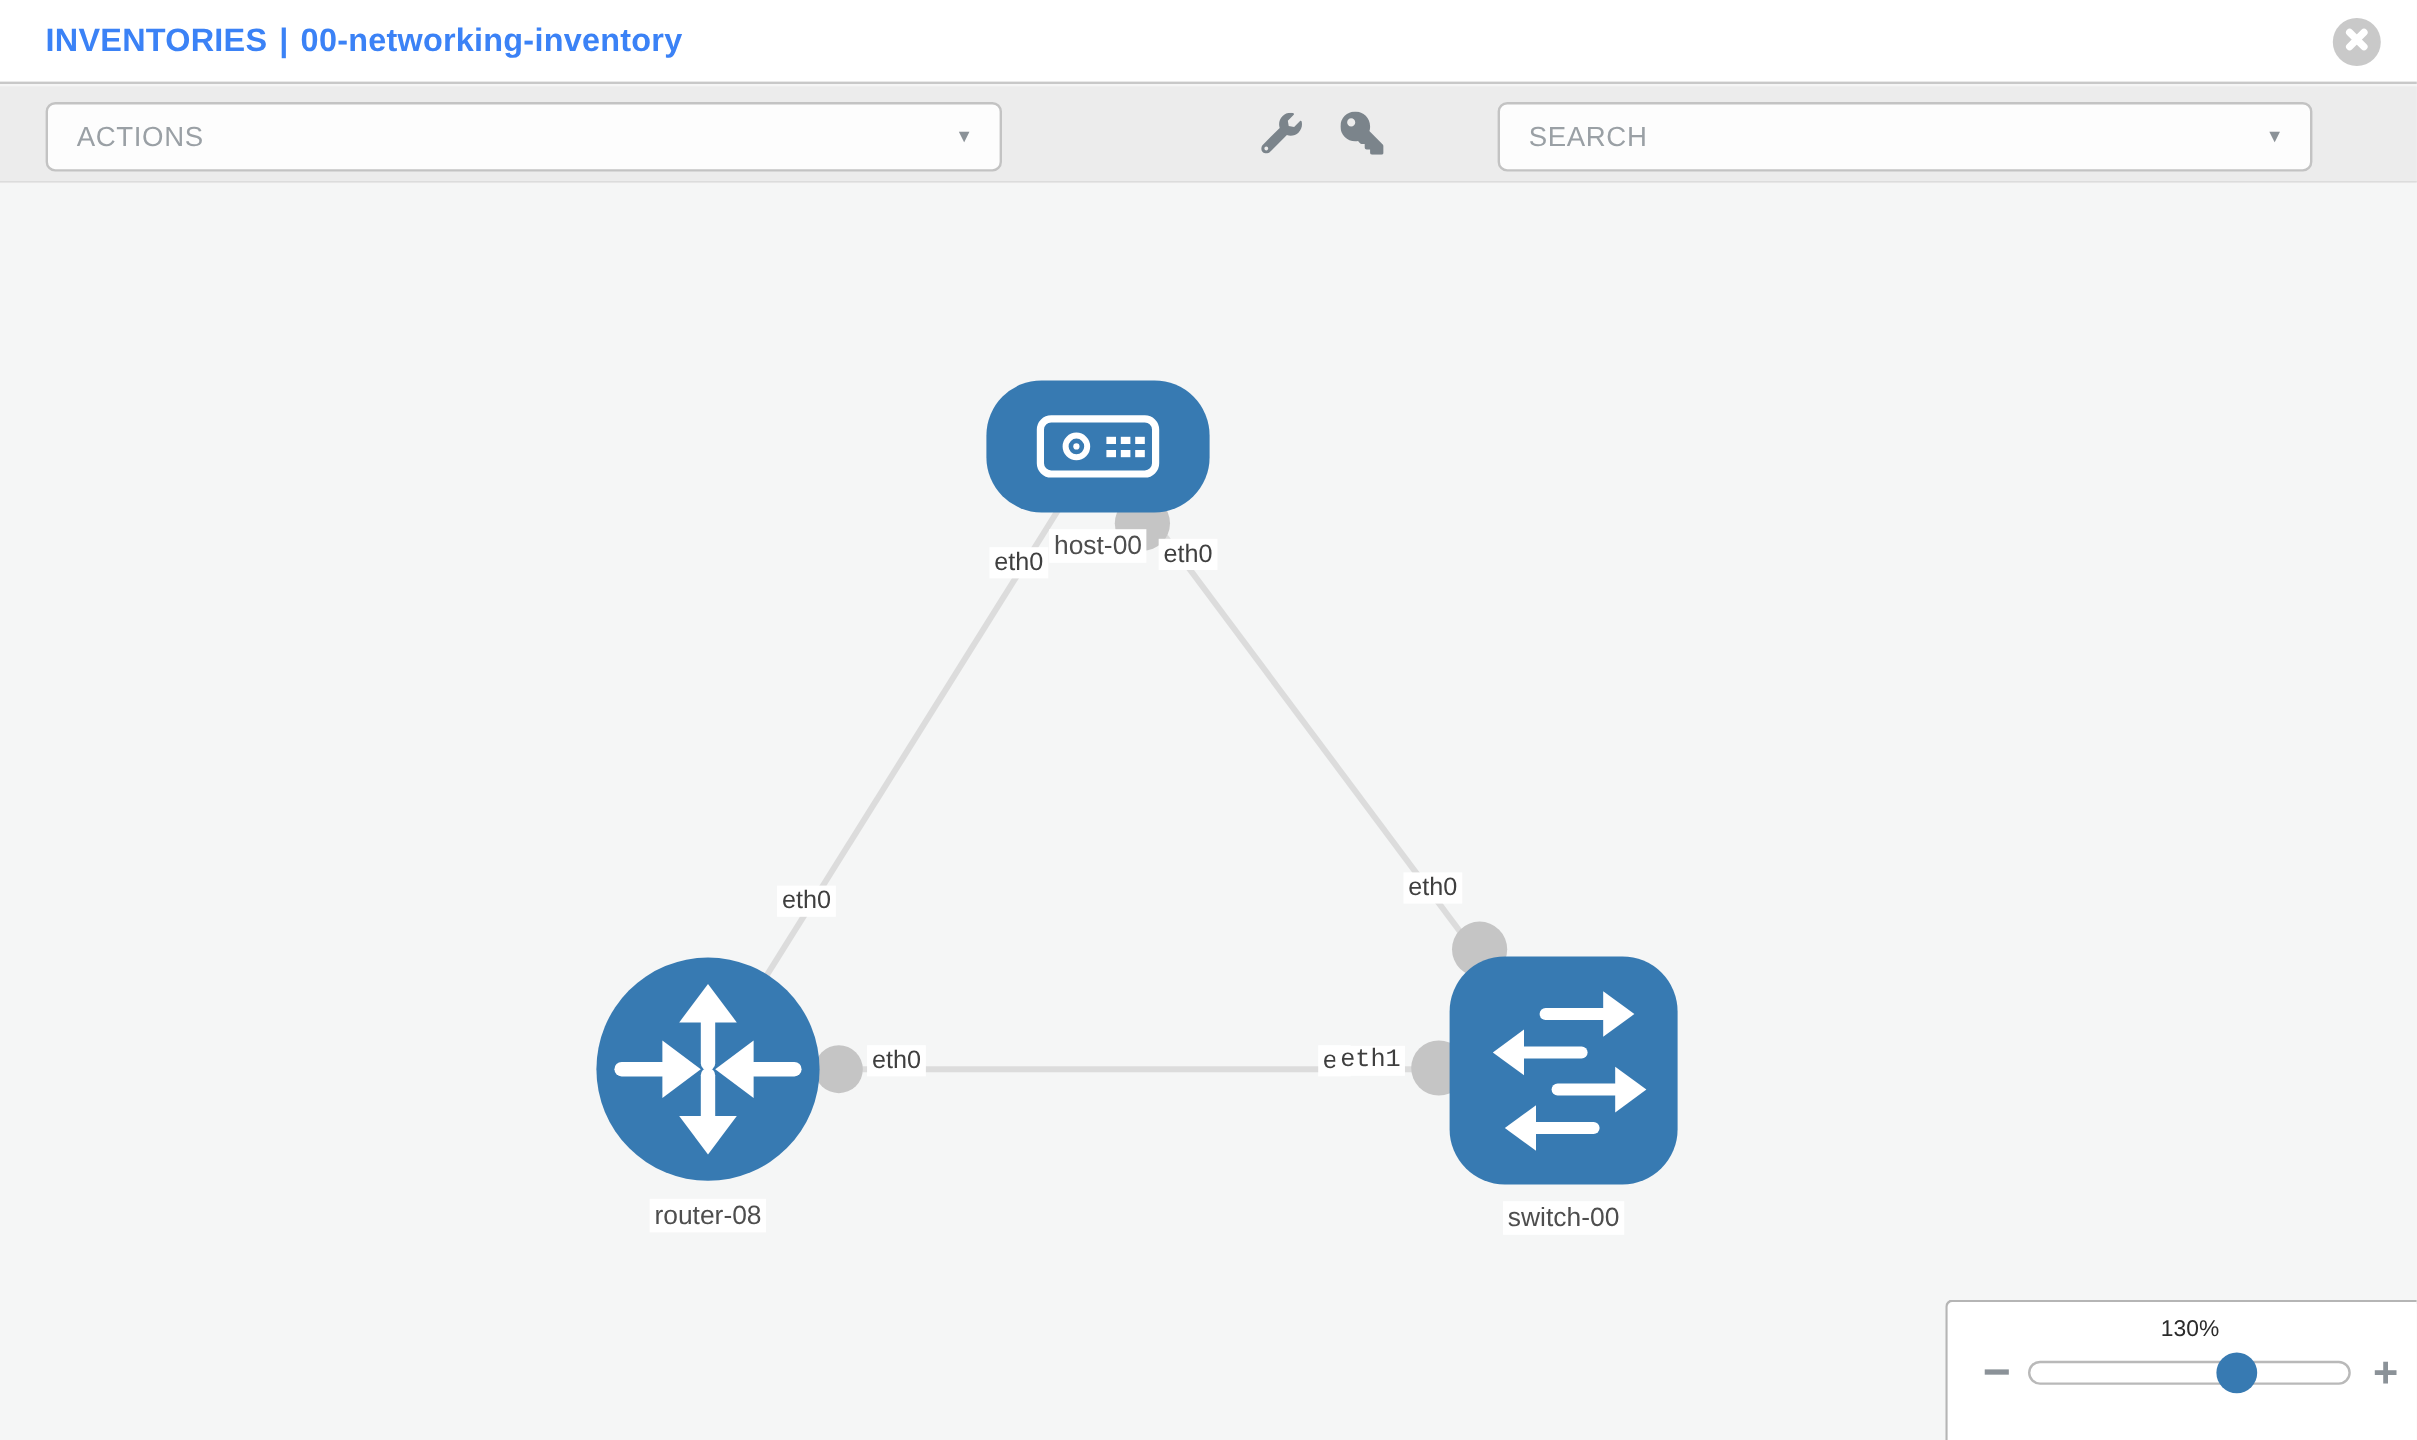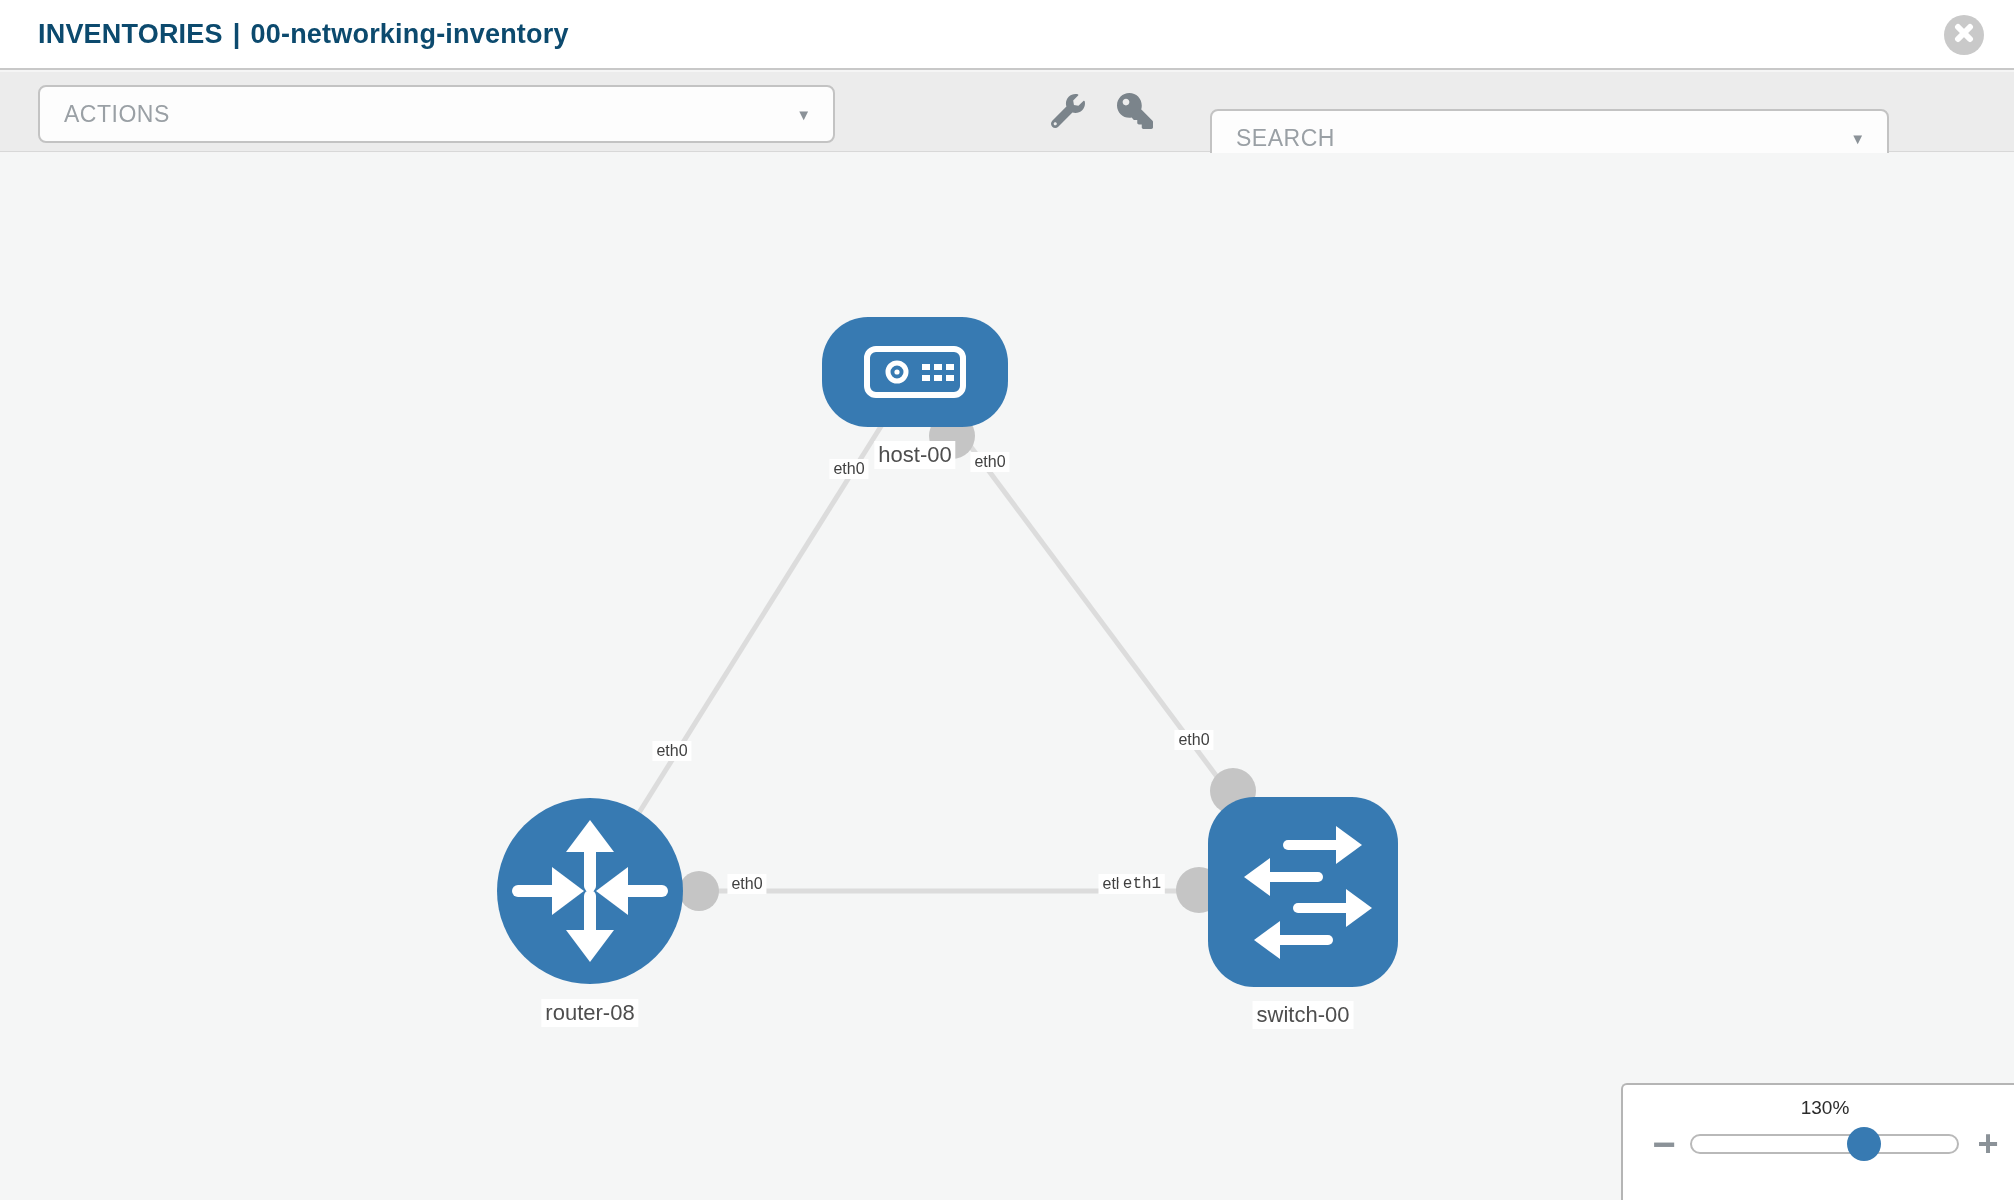--- a/index.html
+++ b/index.html
@@ -3,51 +3,51 @@
 <meta charset="utf-8">
 <style>
   * { margin:0; padding:0; box-sizing:border-box; }
   html,body { width:2014px; height:1200px; overflow:hidden;
               font-family:"Liberation Sans", sans-serif; background:#f5f5f5; }
 
   
   .header { position:absolute; left:0; top:0; width:2014px; height:70px;
             background:#ffffff; border-bottom:2px solid #c8c8c8; }
   .title { position:absolute; left:38px; top:50%; transform:translateY(-50%);
-           font-size:27px; font-weight:bold; color:#0c4a6e; letter-spacing:.2px; white-space:nowrap; }
+           font-size:27px; font-weight:bold; color:#3b82f6; letter-spacing:.2px; white-space:nowrap; }
   .title .sep { margin:0 10px; }
   .close-btn { position:absolute; right:30px; top:15px; width:40px; height:40px;
                border-radius:50%; background:#c9c9c9; cursor:pointer;
                display:flex; align-items:center; justify-content:center; }
 
   
   .toolbar { position:absolute; left:0; top:72px; width:2014px; height:80px;
              background:#ececec; border-bottom:1px solid #d8d8d8; }
   .select-box { position:absolute; top:13px; height:58px; background:#fdfdfd;
                 border:2px solid #c3c3c3; border-radius:8px; display:flex;
                 align-items:center; padding:0 24px; cursor:pointer; }
   .select-box .sel-label { font-size:23px; color:#9aa0a5; letter-spacing:.5px; }
   .select-box .caret { position:absolute; right:22px; top:50%; transform:translateY(-50%);
                        font-size:15px; color:#8b9298; }
   #actions-box { left:38px;  width:797px;align-items:center; }
-  #search-box  { left:1210px; width:679px;margin-top:24px; }
+  #search-box  { left:1248px; width:679px; }
   .tool-icon { position:absolute; top:22px; width:38px; height:38px; cursor:pointer;
                display:flex; align-items:center; justify-content:center; }
   #wrench-btn { left:1049px; }
   #key-btn    { left:1116px; }
 
   
   .canvas { position:absolute; left:0; top:153px; width:2014px; height:1047px;
             background:#f5f6f6; }
   .canvas svg.topo { position:absolute; left:0; top:0; }
 
   .node-label, .if-label { position:absolute; transform:translate(-50%,-50%);
             background:#ffffff; padding:1px 4px; white-space:nowrap; }
   .node-label { font-size:22px; color:#4e4e4e; }
-  .if-label   { font-size:16px; color:#3f3f3f; }
+  .if-label   { font-size:21px; color:#3f3f3f; }
   .if-clip    { overflow:hidden; width:27px; padding-right:0; }
 
   
   .zoom-panel { position:absolute; left:1621px; top:1083px; width:393px; height:117px;
                 background:#ffffff; border-left:2px solid #b5b5b5; border-top:2px solid #b5b5b5;
                 border-top-left-radius:6px;padding-left:44px; }
   .zoom-level { position:absolute; left:202px; top:23px; transform:translate(-50%,-50%);
                 font-size:19px; color:#2b2b2b; }
   .zoom-minus, .zoom-plus { position:absolute; top:59px; transform:translate(-50%,-50%);
                 color:#8b9298; font-weight:bold; cursor:pointer; line-height:1; }

